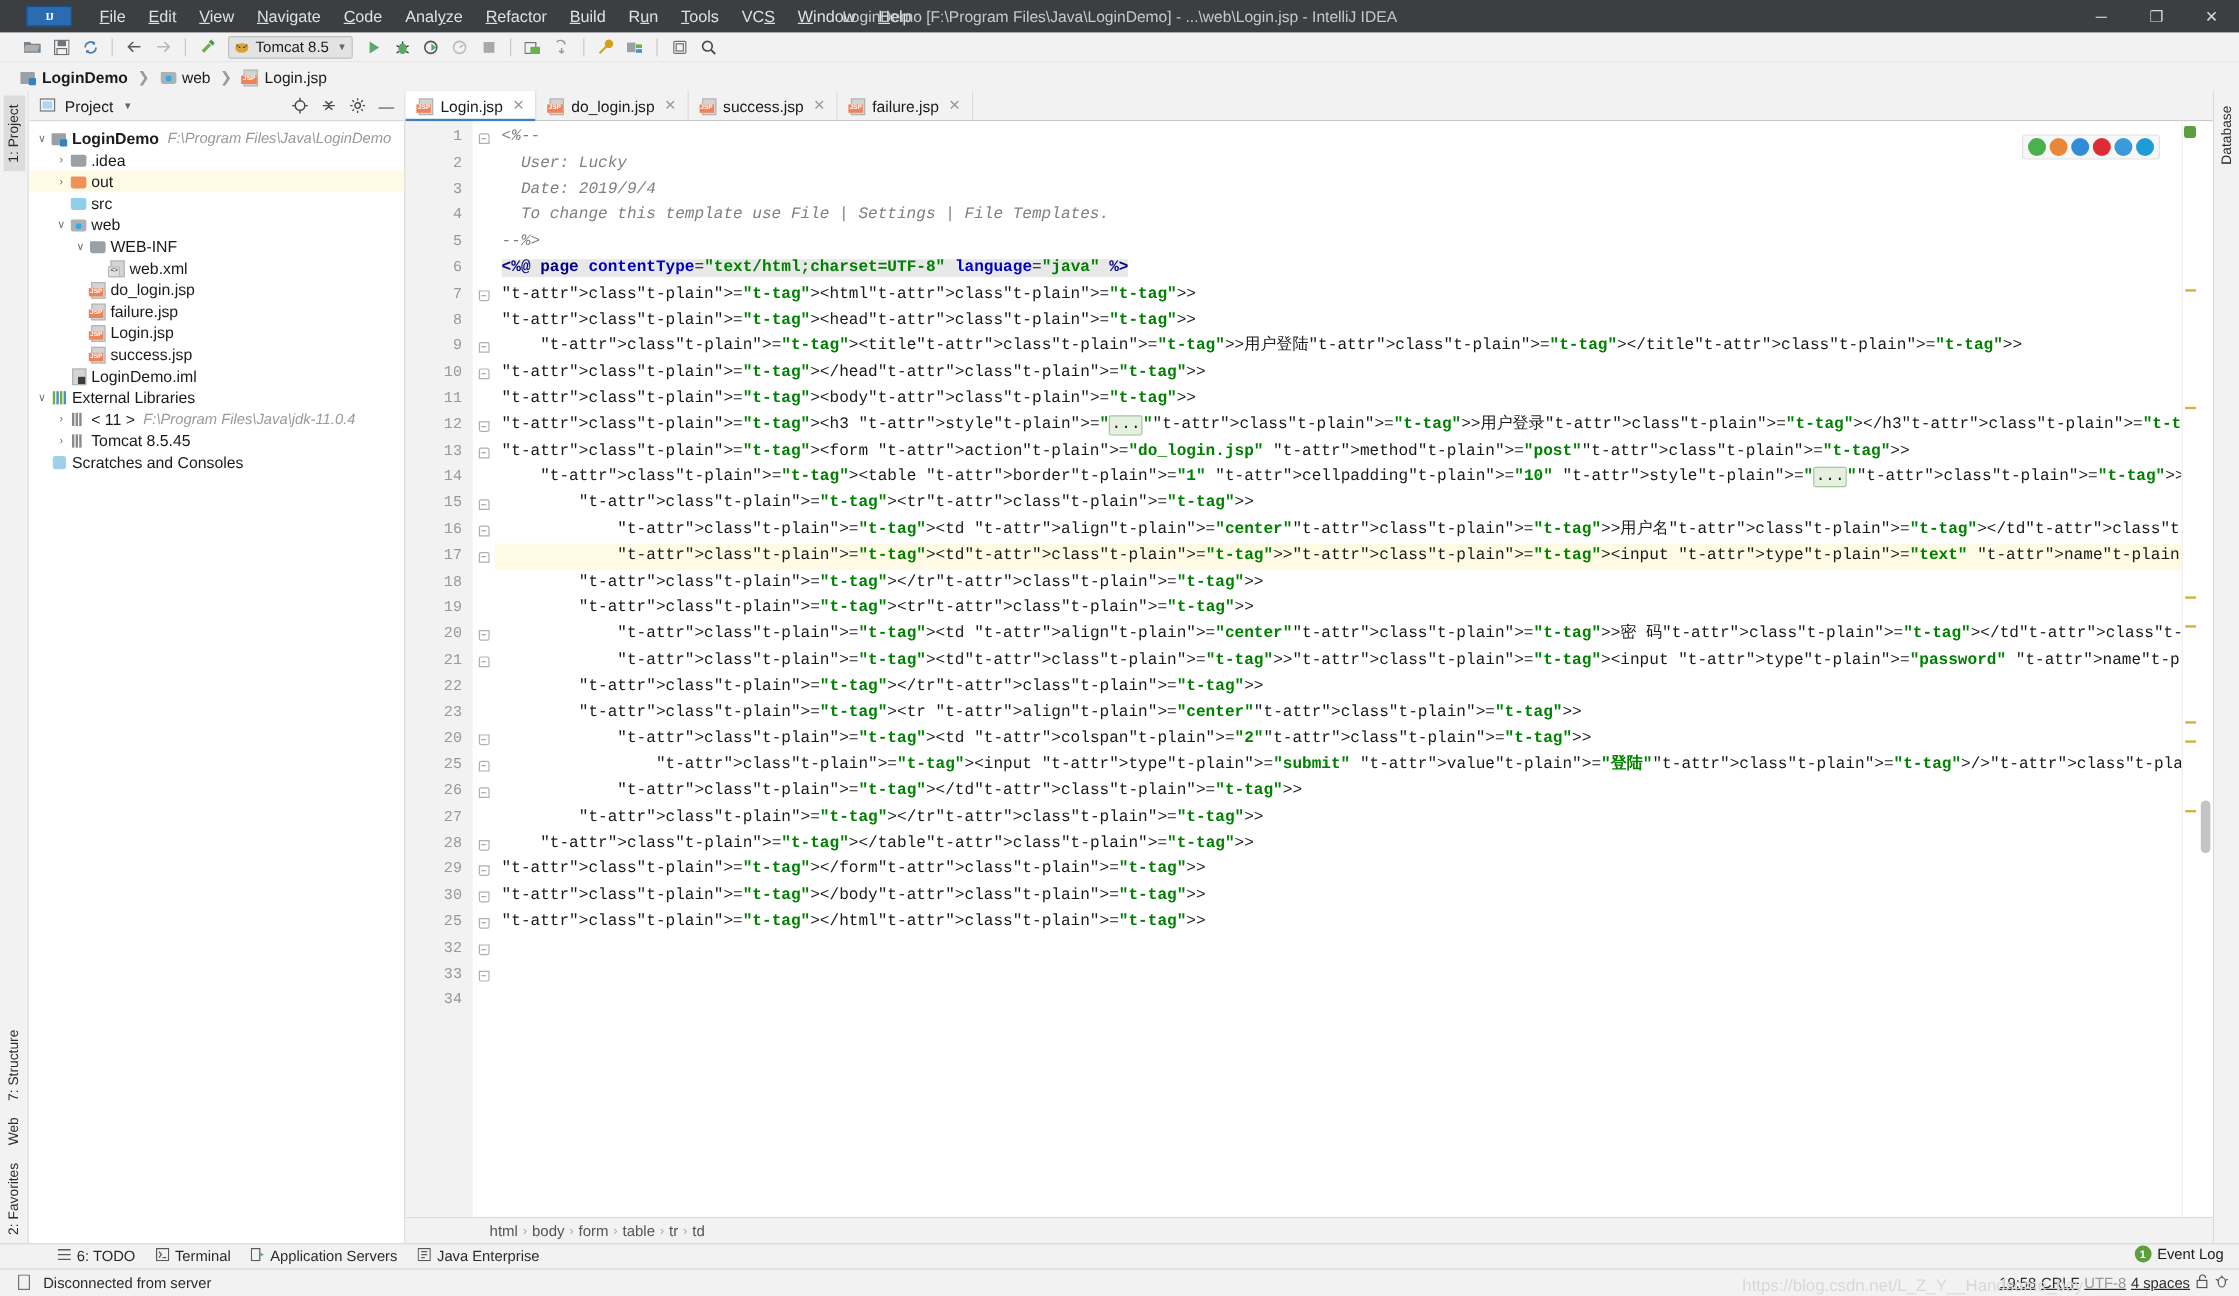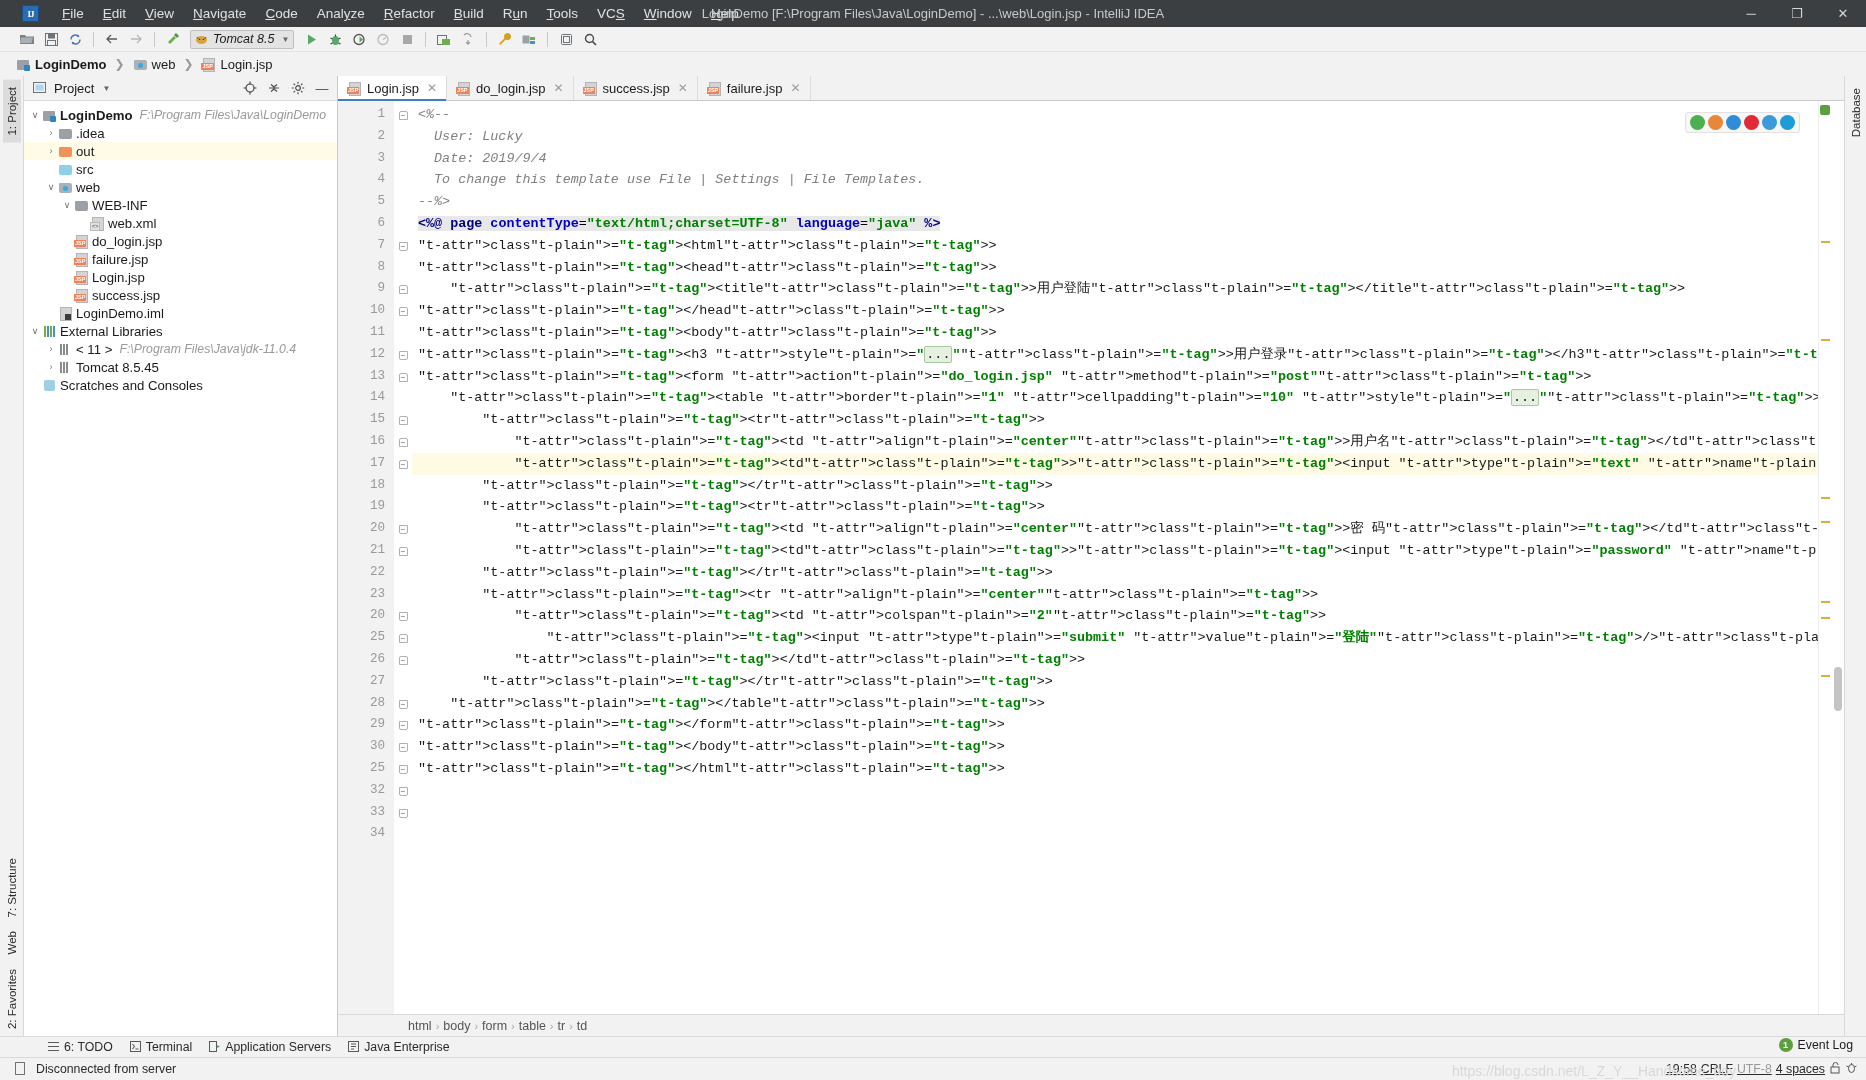--- a/index.html
+++ b/index.html
@@ -11,21 +11,21 @@
     background:#f2f2f2;
   }
   .app { width:1866px; height:1080px; display:flex; flex-direction:column; background:#f2f2f2; }
 
   
   .titlebar {
     height:27px; background:#3c3f41; color:#d6d6d6;
     display:flex; align-items:center; flex:none; position:relative;
   }
   .ij-logo {
-    width:17px;height:17px;margin-left:22px;margin-right:14px;
+    width:38px;height:17px;margin-left:22px;margin-right:14px;
     background:#2b6cb0; border:1px solid #1b4f8a;
     display:flex;align-items:center;justify-content:center;
     font-size:9px;font-weight:bold;color:#fff;letter-spacing:-1px;
     font-family:"Liberation Serif", serif;
   }
   .menu { display:flex; align-items:center; gap:1px; }
   .menu-item {
     padding:4px 9px; font-size:13.5px; color:#e0e0e0; white-space:nowrap;
     font-family:"Liberation Sans", sans-serif;
   }
@@ -46,21 +46,21 @@
     padding-left:16px; gap:2px; flex:none; border-bottom:1px solid #e4e4e4;
   }
   .tb-ico {
     width:22px;height:21px;display:flex;align-items:center;justify-content:center;
     font-size:13px;color:#5a5a5a;
   }
   .tb-sep { width:1px;height:15px;background:#c9c9c9;margin:0 5px; }
   .run-config {
     display:flex;align-items:center;gap:5px;height:19px;
     background:#e3e3e3;border:1px solid #c0c0c0;border-radius:2px;
-    padding:0 4px 0 4px; margin:0 4px; min-width:96px;font-style:italic;
+    padding:0 4px 0 4px; margin:0 4px; min-width:96px;
   }
   .run-config .cfg-name { font-size:12.5px;color:#1a1a1a; }
   .cat-ico { width:13px;height:12px; }
   .caret-dn { font-size:8px;color:#666; margin-left:2px;}
 
   
   .navbar {
     height:24px;background:#f2f2f2;display:flex;align-items:center;
     padding-left:13px;gap:3px;flex:none;font-size:13px;
   }

